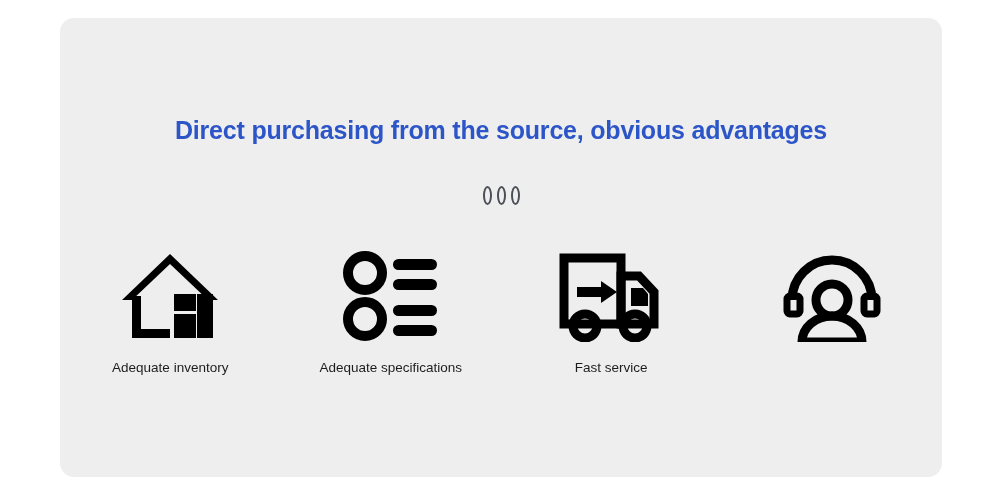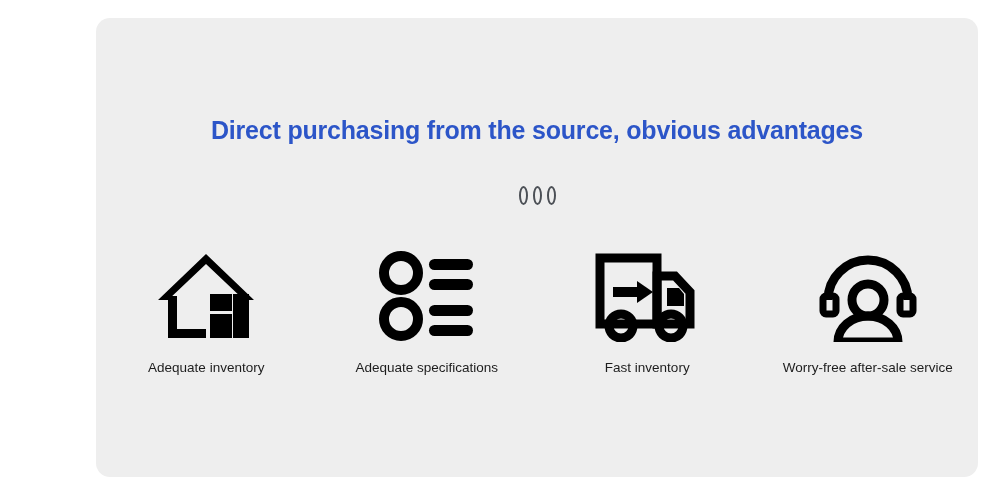--- a/index.html
+++ b/index.html
@@ -23,21 +23,20 @@
   
   .promo-card {
     position: absolute;
     left: 60px;
     top: 18px;
     width: 882px;
     height: 459px;
     background: #eeeeee;
     border-radius: 14px;
     box-sizing: border-box;
-    margin-left: 36px;
   }
 
   
   .headline {
     position: absolute;
     left: 0;
     top: 95px;
     width: 882px;
     text-align: center;
     font-size: 25px;
@@ -166,36 +165,35 @@
             <path d="M72 38 H84 L89 44 V56 H72 Z" fill="#000000"></path>
 
             <rect x="18" y="37" width="26" height="10" fill="#000000"></rect>
 
             <path d="M42 31 L58 42 L42 53 Z" fill="#000000"></path>
 
             <circle cx="26" cy="76" r="12" fill="none" stroke="#000000" stroke-width="9"></circle>
             <circle cx="76" cy="76" r="12" fill="none" stroke="#000000" stroke-width="9"></circle>
           </svg>
         </div>
-        <div class="feature-label">Fast inventory</div>
+        <div class="feature-label">Fast service</div>
       </div>
 
       <div class="feature">
         <div class="feature-icon">
           <svg width="100" height="92" viewBox="0 0 100 92" aria-hidden="true">
 
             <path d="M10 50 A40 40 0 0 1 90 50" fill="none" stroke="#000000" stroke-width="9"></path>
 
             <rect x="5" y="46" width="13" height="18" rx="3" fill="none" stroke="#000000" stroke-width="7"></rect>
 
             <rect x="82" y="46" width="13" height="18" rx="3" fill="none" stroke="#000000" stroke-width="7"></rect>
 
             <circle cx="50" cy="50" r="16" fill="none" stroke="#000000" stroke-width="9"></circle>
 
             <path d="M20 92 A30 26 0 0 1 80 92 Z" fill="none" stroke="#000000" stroke-width="9"></path>
           </svg>
         </div>
-        <div class="feature-label">Worry-free after-sale service</div>
       </div>
 
     </div>
   </div>
 </div>
 
 </body></html>

